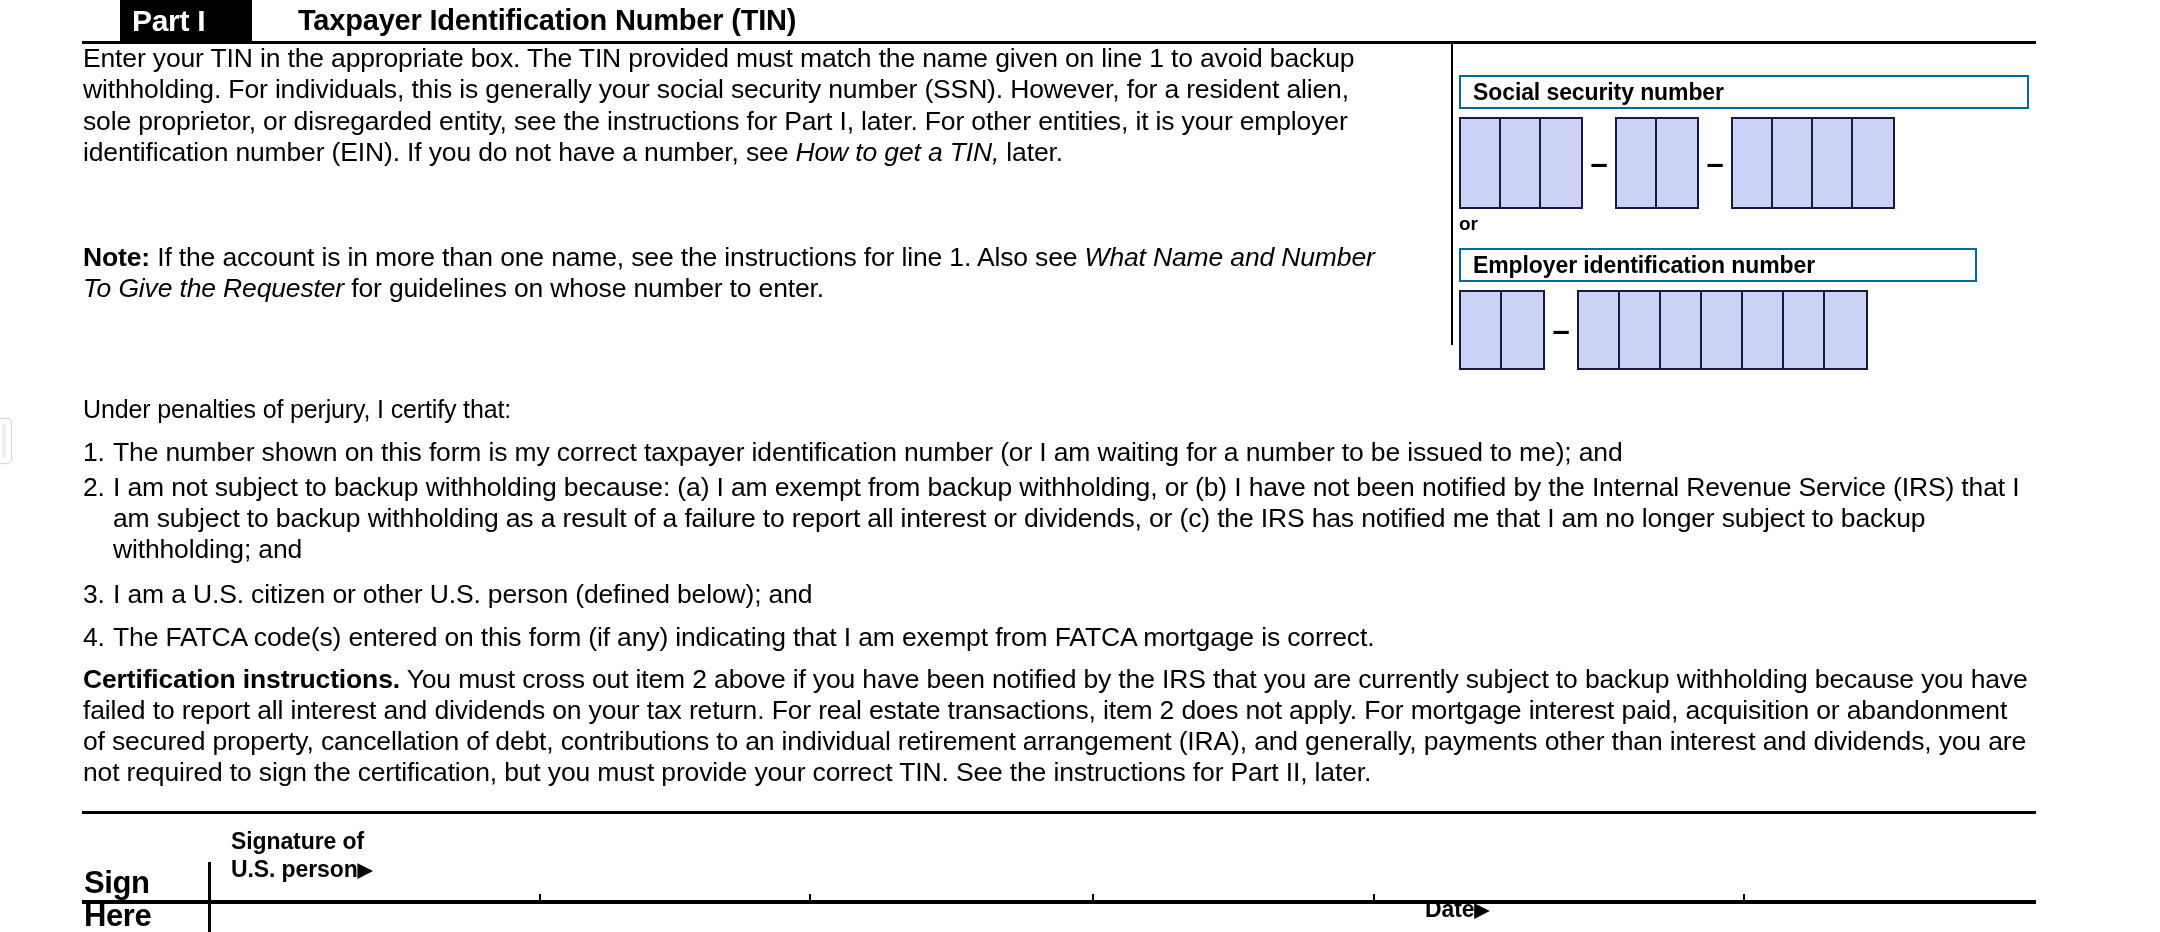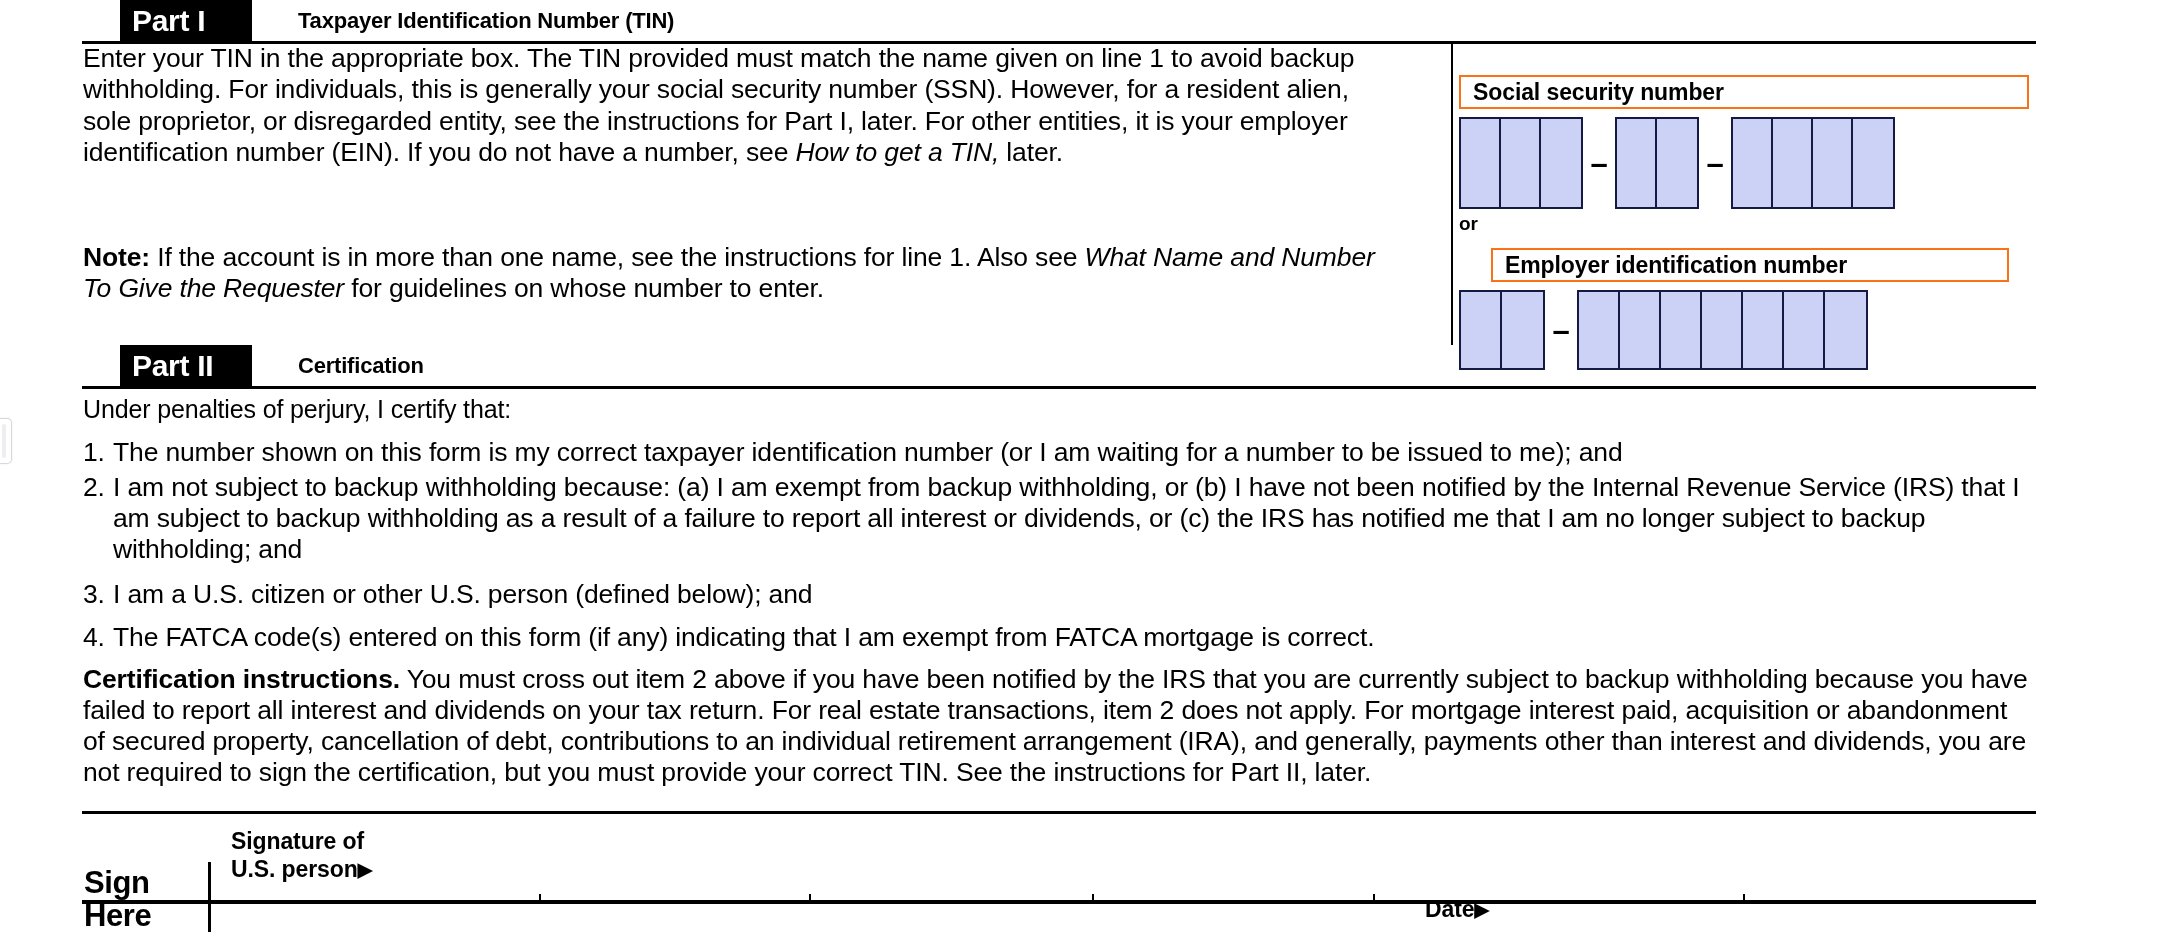--- a/index.html
+++ b/index.html
@@ -62,21 +62,21 @@
     letter-spacing: -0.3px;
     display: flex;
     align-items: center;
     padding: 0 14px 0 12px;
     box-sizing: border-box;
     line-height: 1;
     margin-left: 38px;
   }
   .part-title {
     font-weight: bold;
-    font-size: 22px;
+    font-size: 29px;
     display: flex;
     align-items: center;
     padding-left: 46px;
     letter-spacing: -0.2px;
     white-space: nowrap;
   }
   .part-bar-fill {
     flex: 1 1 auto;
   }
 
@@ -137,42 +137,41 @@
   
   #tin-col {
     position: absolute;
     left: 1371px;
     top: 0px;
     width: 583px;
     height: 304px;
   }
   .tin-label-box {
     position: absolute;
-    border: 2px solid #f97316;
+    border: 2px solid #0369a1;
     box-sizing: border-box;
     background: #ffffff;
     font-weight: bold;
     font-size: 23px;
     letter-spacing: -0.1px;
     display: flex;
     align-items: center;
     padding-left: 12px;
   }
   #ssn-label {
     left: 6px;
     top: 34px;
     width: 570px;
     height: 34px;
   }
   #ein-label {
     left: 6px;
     top: 207px;
     width: 518px;
     height: 34px;
-    margin-left: 32px;
   }
   .or-text {
     position: absolute;
     left: 6px;
     top: 172px;
     font-weight: bold;
     font-size: 19px;
   }
 
   .boxrow {
@@ -377,25 +376,20 @@
             <div class="bcell"></div>
             <div class="bcell"></div>
             <div class="bcell"></div>
             <div class="bcell"></div>
           </div>
         </div>
 
     </div>
   </div>
 
-  <div class="part-bar" id="part2-bar">
-    <div class="part-tag">Part II</div>
-    <div class="part-title">Certification</div>
-    <div class="part-bar-fill"></div>
-  </div>
 
   <div id="part2-body">
 
     <div class="p2-lead">Under penalties of perjury, I certify that:</div>
 
     <div class="cert-item" id="cert-1">
       <span class="cert-num">1.</span>
       <span class="cert-text">The number shown on this form is my correct taxpayer identification number (or I am waiting for a number to be issued to me); and</span>
     </div>
 

